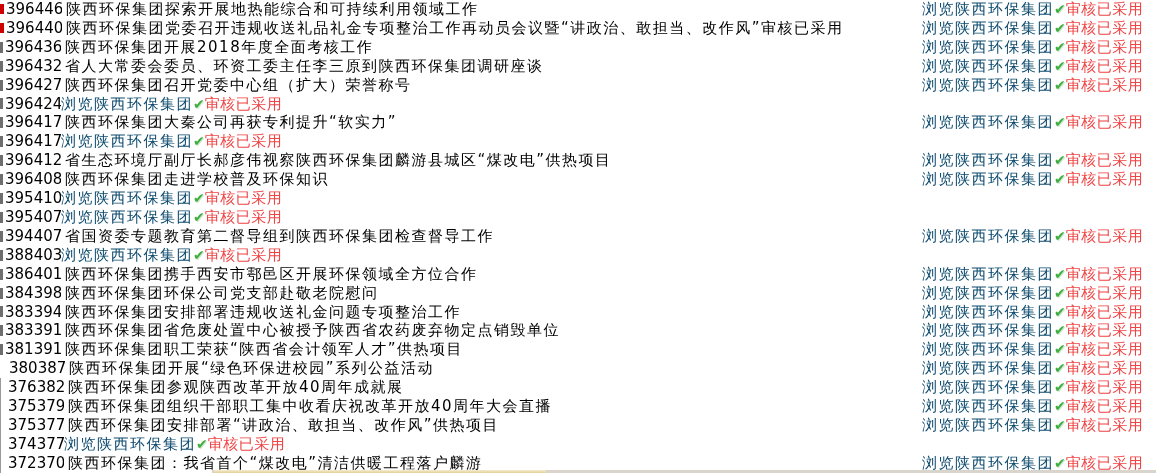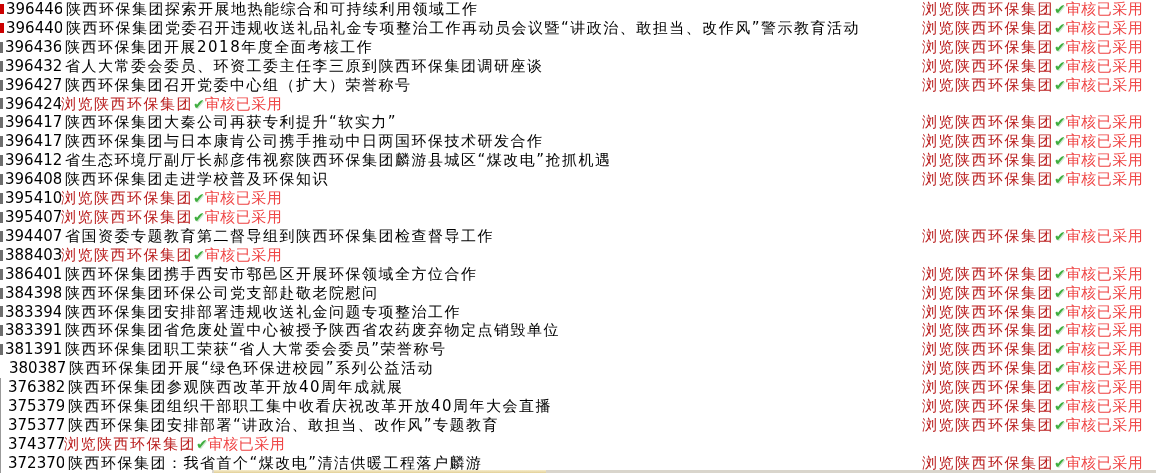--- a/index.html
+++ b/index.html
@@ -42,21 +42,21 @@
   }
   .title{
     flex:1 1 auto;
     overflow:hidden;
     letter-spacing:1.5px;
     padding-left:4px;
   }
   .action{
     flex:0 0 auto;
     letter-spacing:1.5px;
-    color:#b91c1c;
+    color:#0c4a6e;
     cursor:pointer;
   }
   .status{
     flex:0 0 102px;
     display:inline-flex;
     align-items:center;
     overflow:hidden;
   }
   .check{
     color:#3fae3f;
@@ -97,21 +97,21 @@
         <span class="action">浏览陕西环保集团</span>
         <span class="status">
           <span class="check">✔</span>
           <span class="status-text">审核已采用</span>
         </span>
       </div>
 
       <div class="row">
         <span class="edge"></span>
         <span class="id">3964404</span>
-        <span class="title">陕西环保集团党委召开违规收送礼品礼金专项整治工作再动员会议暨“讲政治、敢担当、改作风”警示教育活动</span>
+        <span class="title">陕西环保集团党委召开违规收送礼品礼金专项整治工作再动员会议暨“讲政治、敢担当、改作风”审核已采用</span>
         <span class="action">浏览陕西环保集团</span>
         <span class="status">
           <span class="check">✔</span>
           <span class="status-text">审核已采用</span>
         </span>
       </div>
 
       <div class="row">
         <span class="edge"></span>
         <span class="id">3964363</span>
@@ -162,32 +162,31 @@
         <span class="action">浏览陕西环保集团</span>
         <span class="status">
           <span class="check">✔</span>
           <span class="status-text">审核已采用</span>
         </span>
       </div>
 
       <div class="row">
         <span class="edge"></span>
         <span class="id">3964171</span>
-        <span class="title">陕西环保集团与日本康肯公司携手推动中日两国环保技术研发合作</span>
         <span class="action">浏览陕西环保集团</span>
         <span class="status">
           <span class="check">✔</span>
           <span class="status-text">审核已采用</span>
         </span>
       </div>
 
       <div class="row">
         <span class="edge"></span>
         <span class="id">3964122</span>
-        <span class="title">省生态环境厅副厅长郝彦伟视察陕西环保集团麟游县城区“煤改电”抢抓机遇</span>
+        <span class="title">省生态环境厅副厅长郝彦伟视察陕西环保集团麟游县城区“煤改电”供热项目</span>
         <span class="action">浏览陕西环保集团</span>
         <span class="status">
           <span class="check">✔</span>
           <span class="status-text">审核已采用</span>
         </span>
       </div>
 
       <div class="row">
         <span class="edge"></span>
         <span class="id">3964082</span>
@@ -280,21 +279,21 @@
         <span class="action">浏览陕西环保集团</span>
         <span class="status">
           <span class="check">✔</span>
           <span class="status-text">审核已采用</span>
         </span>
       </div>
 
       <div class="row">
         <span class="edge"></span>
         <span class="id">3813912</span>
-        <span class="title">陕西环保集团职工荣获“省人大常委会委员”荣誉称号</span>
+        <span class="title">陕西环保集团职工荣获“陕西省会计领军人才”供热项目</span>
         <span class="action">浏览陕西环保集团</span>
         <span class="status">
           <span class="check">✔</span>
           <span class="status-text">审核已采用</span>
         </span>
       </div>
 
       <div class="row">
         <span class="edge"></span>
         <span class="id">3803876</span>
@@ -324,21 +323,21 @@
         <span class="action">浏览陕西环保集团</span>
         <span class="status">
           <span class="check">✔</span>
           <span class="status-text">审核已采用</span>
         </span>
       </div>
 
       <div class="row">
         <span class="edge"></span>
         <span class="id">3753772</span>
-        <span class="title">陕西环保集团安排部署“讲政治、敢担当、改作风”专题教育</span>
+        <span class="title">陕西环保集团安排部署“讲政治、敢担当、改作风”供热项目</span>
         <span class="action">浏览陕西环保集团</span>
         <span class="status">
           <span class="check">✔</span>
           <span class="status-text">审核已采用</span>
         </span>
       </div>
 
       <div class="row">
         <span class="edge"></span>
         <span class="id">3743770</span>

